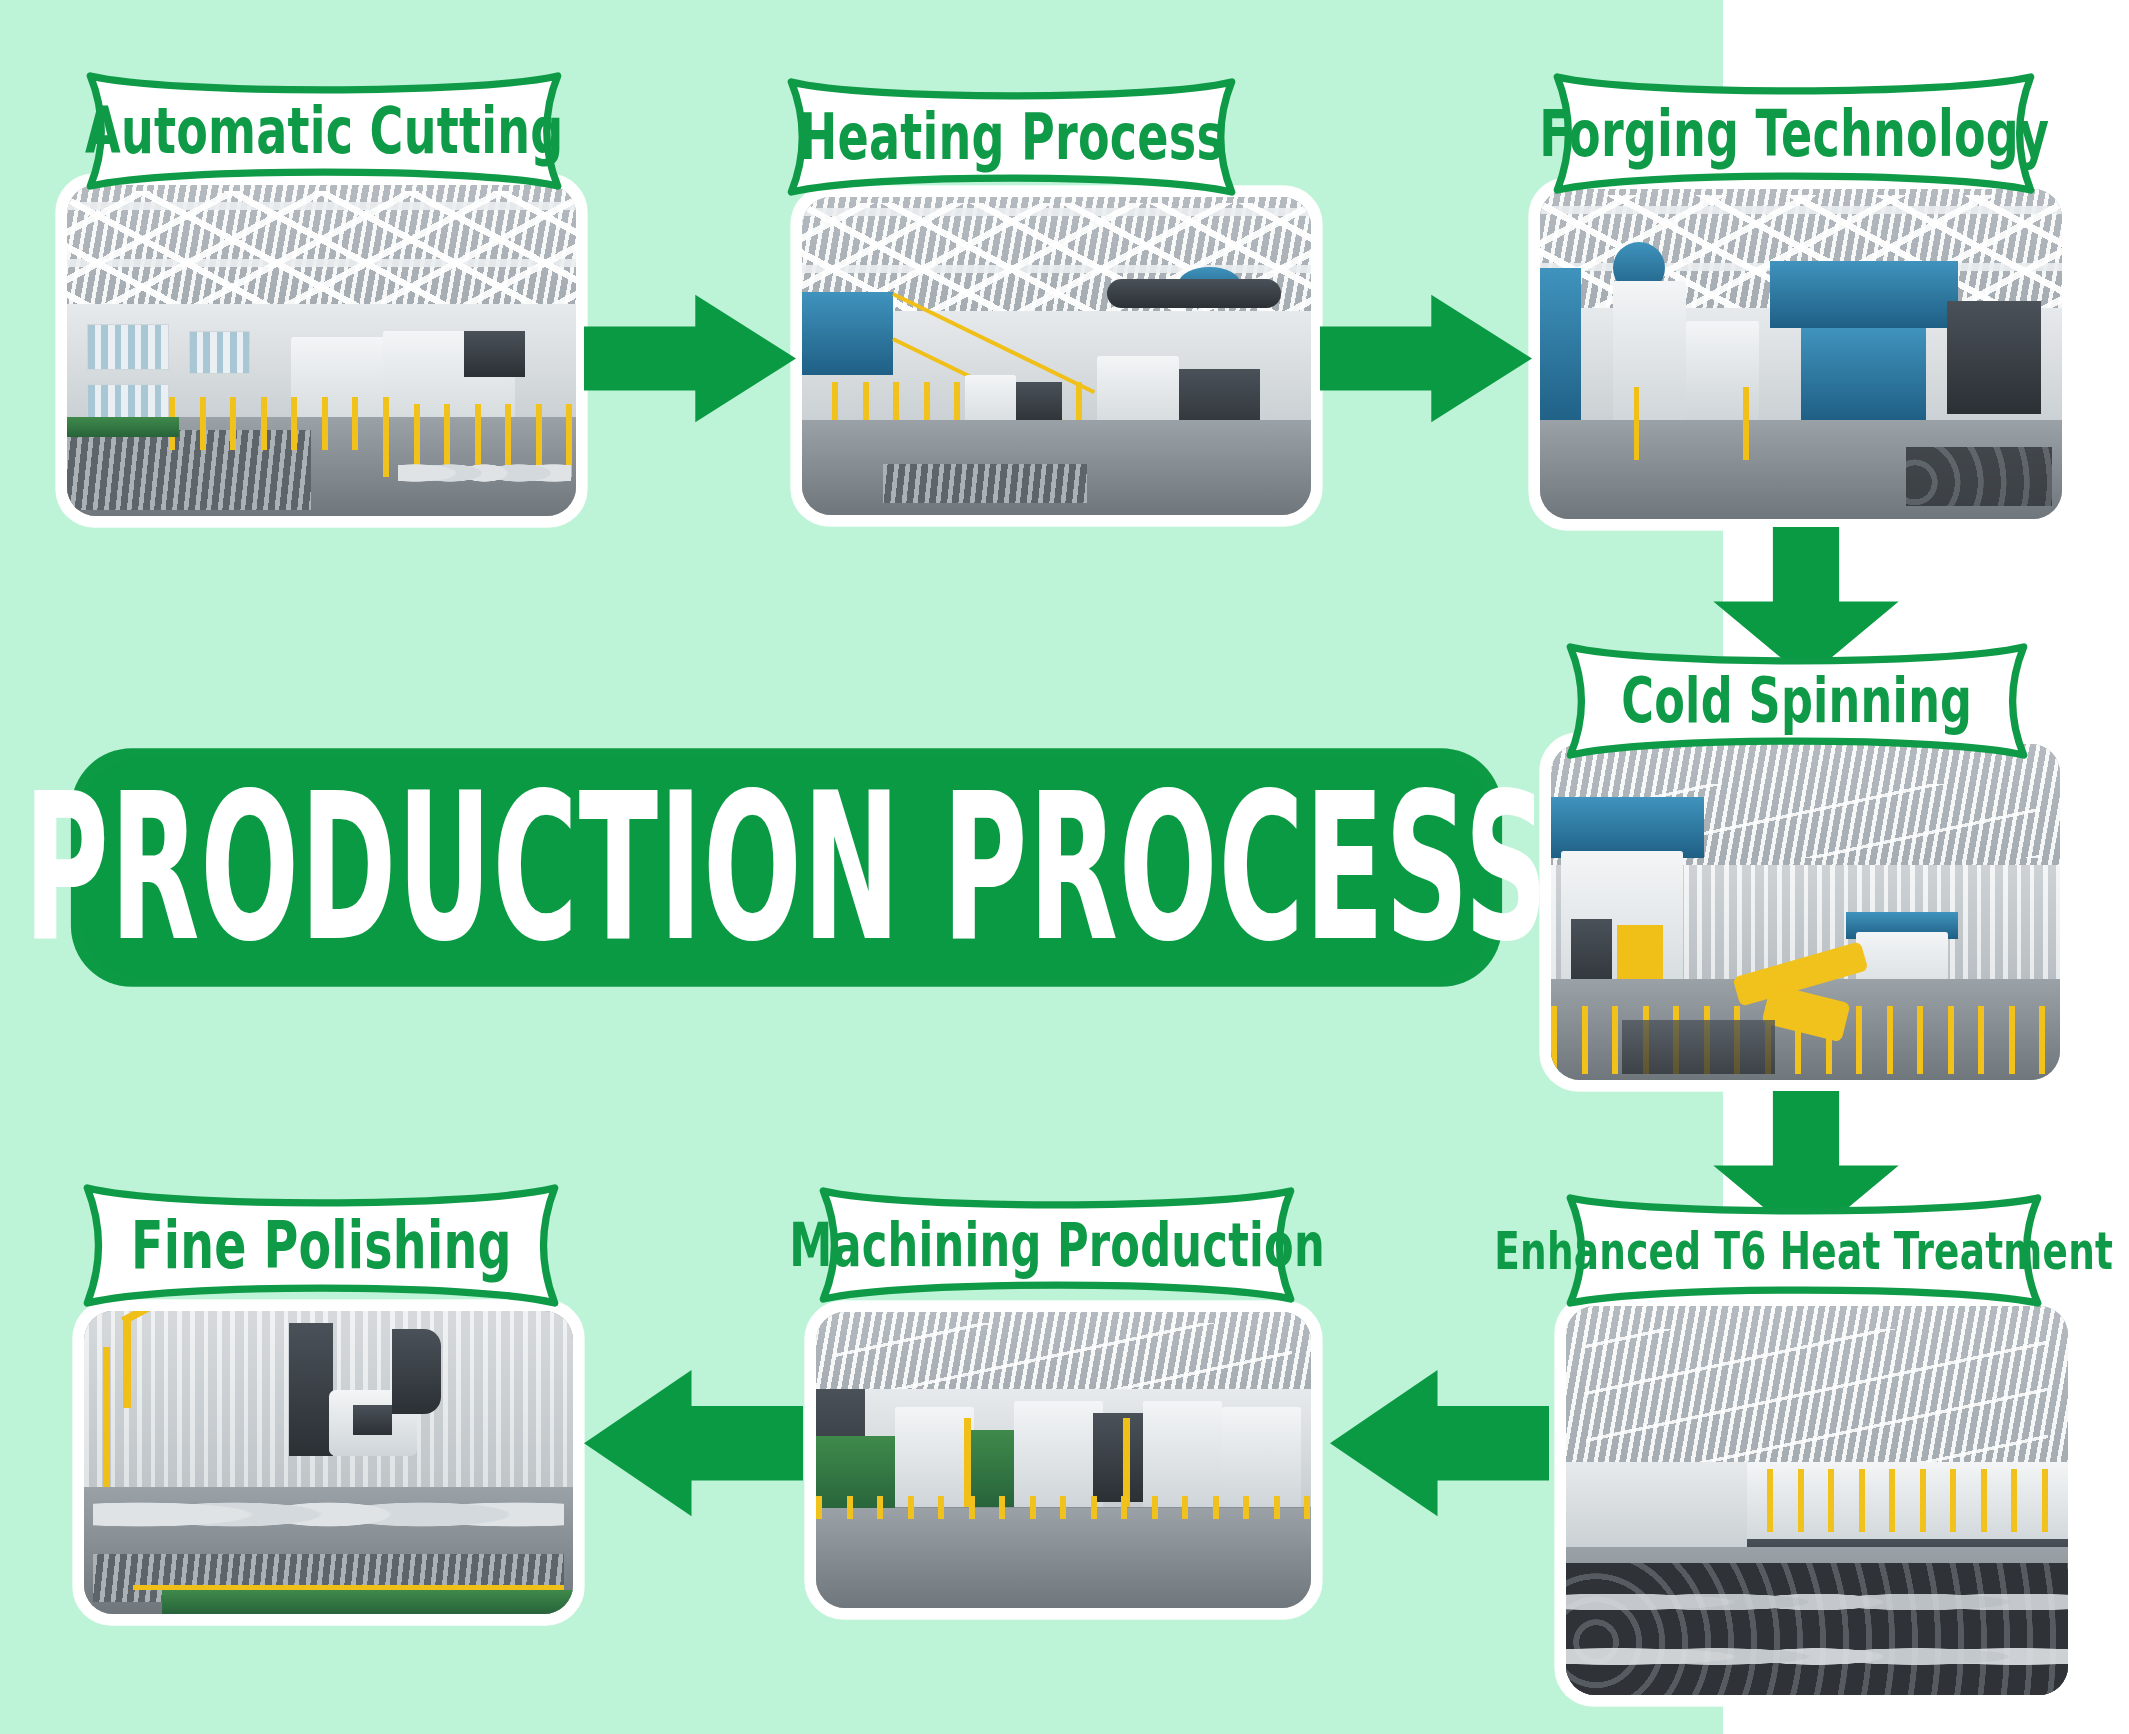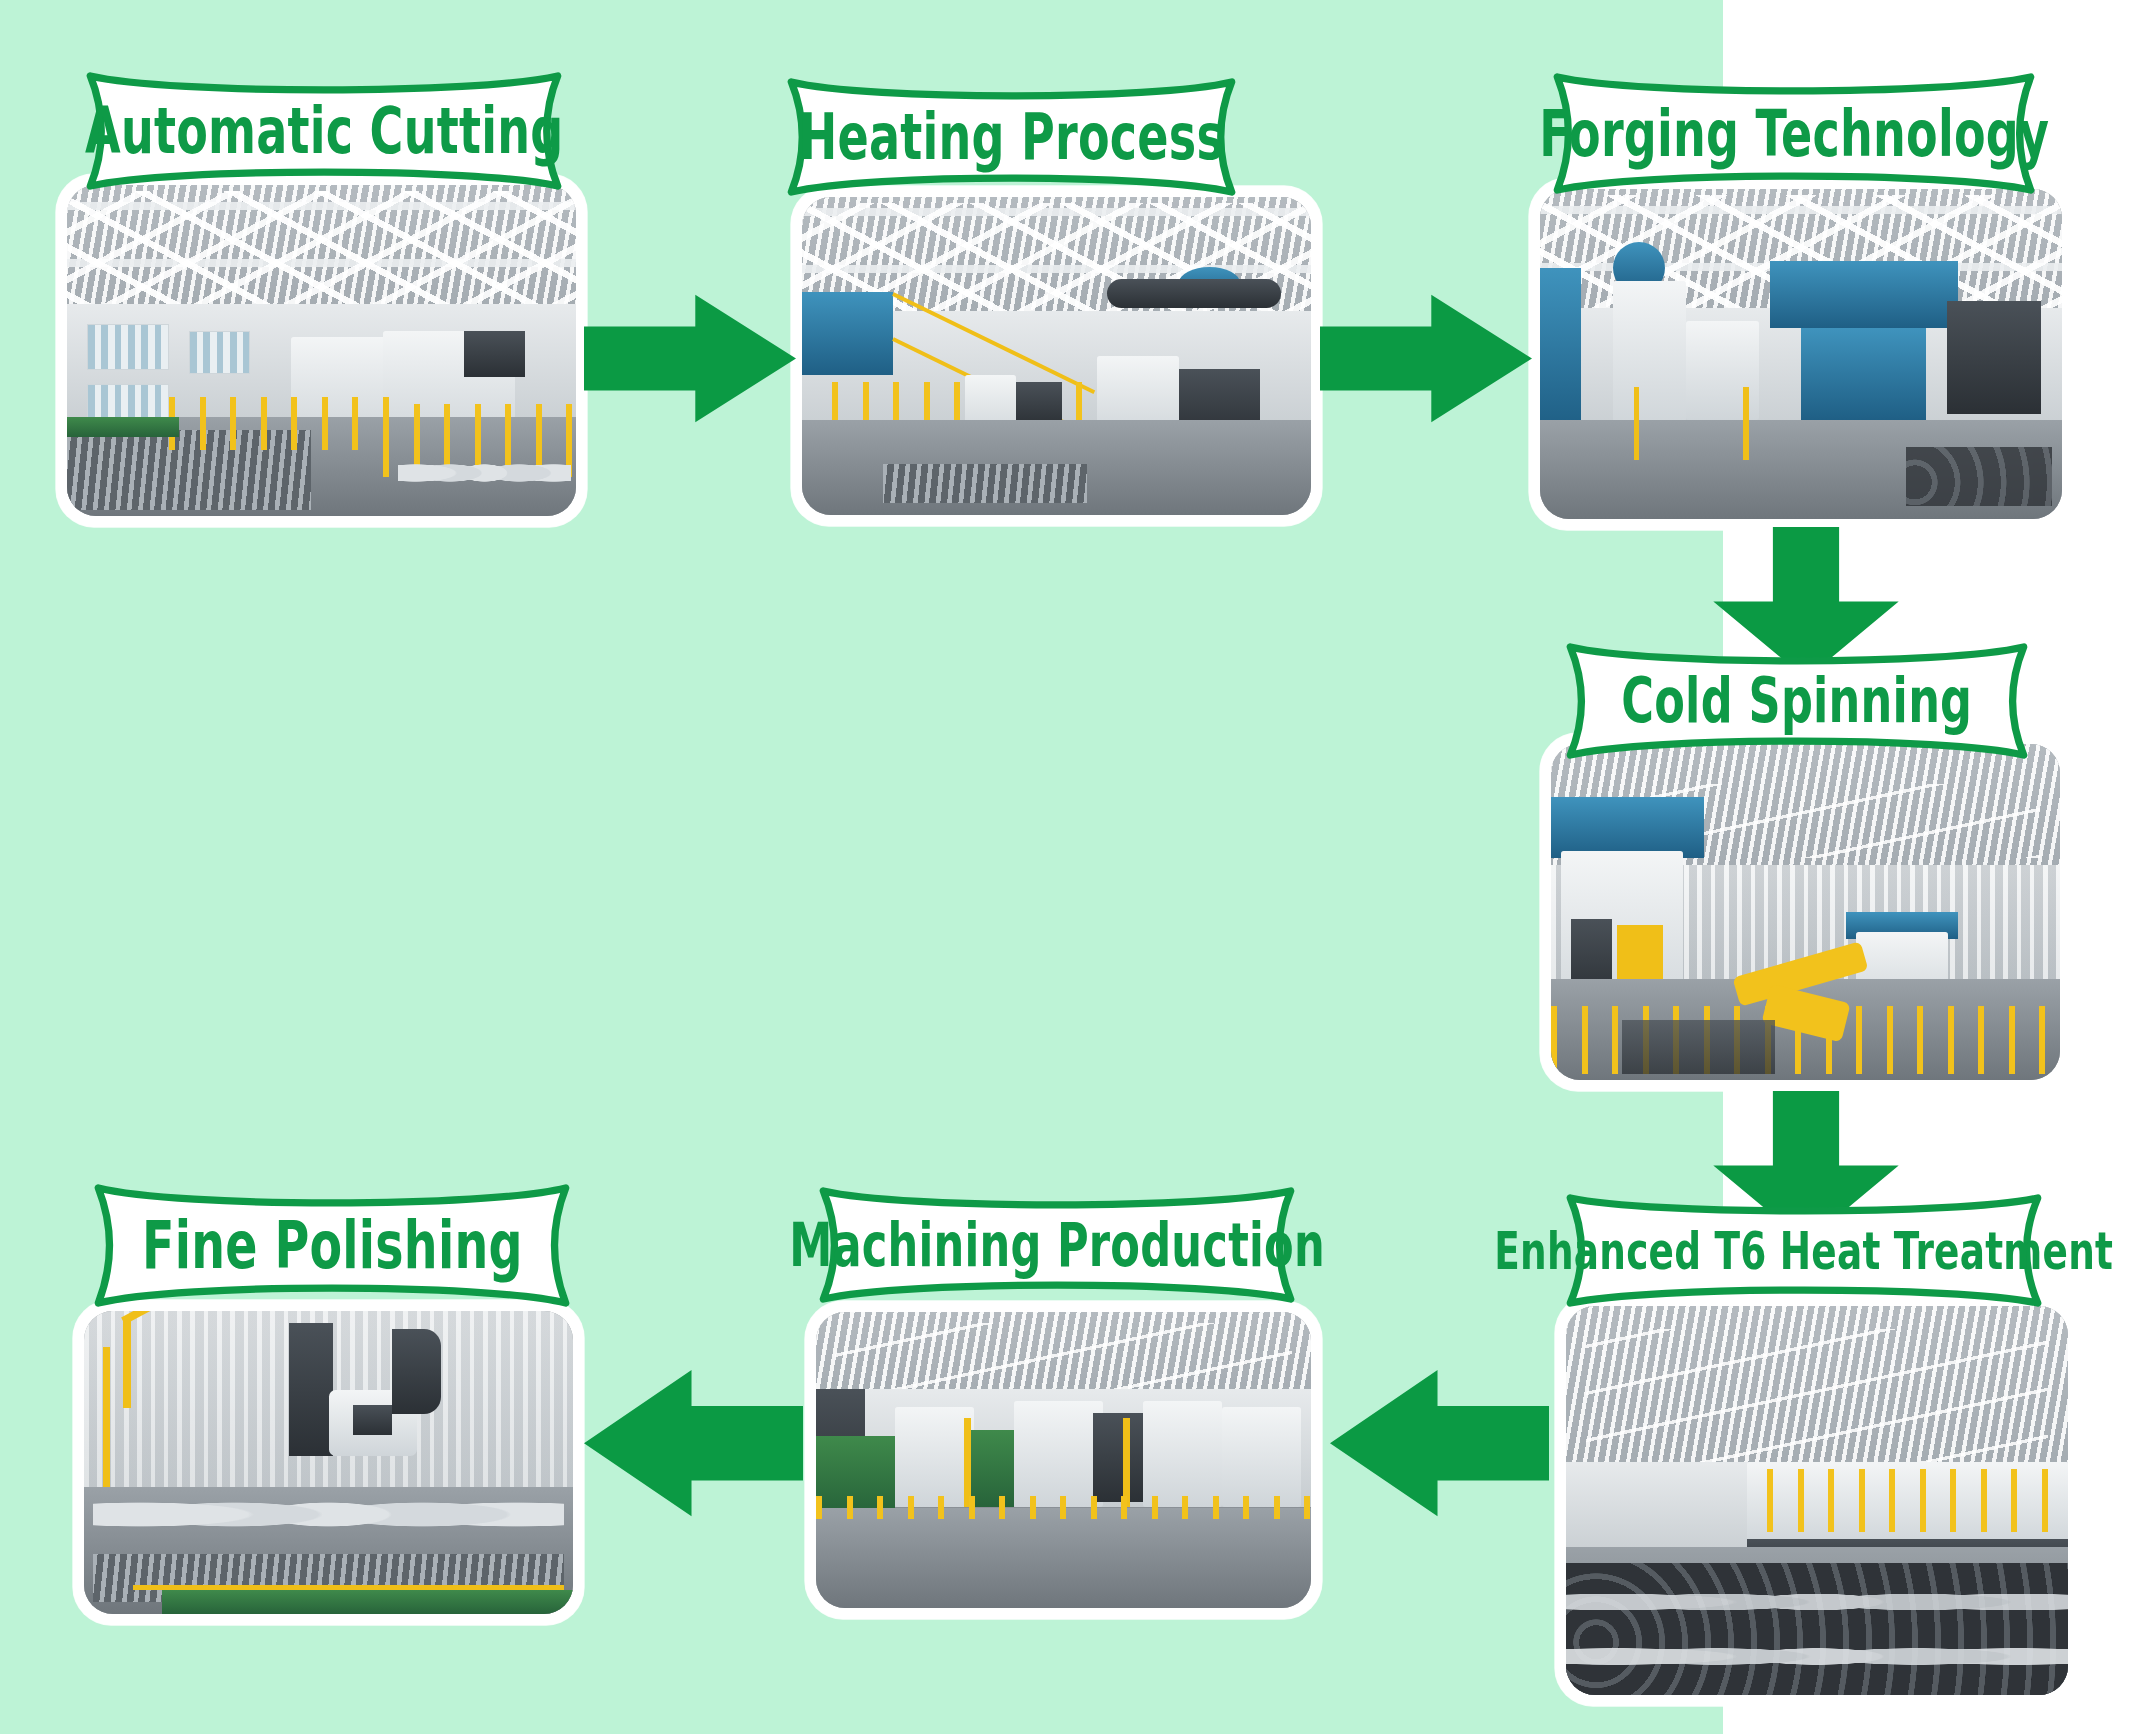--- a/index.html
+++ b/index.html
@@ -370,22 +370,34 @@
     <span class="bn-text" style="font-size:52px;">Enhanced T6 Heat Treatment</span>
   </div>
 
   <div class="banner" style="left:818px; top:1187px; width:478px; height:116px;justify-content:center;">
     <svg viewBox="0 0 720 175" preserveAspectRatio="none">
       <path d="M8,6 C130,34 590,34 712,6 C690,60 690,116 712,169 C590,141 130,141 8,169 C30,116 30,60 8,6 Z" fill="#FFFFFF" stroke="#0E9A47" stroke-width="11" stroke-linejoin="round"></path>
     </svg>
     <span class="bn-text" style="font-size:60px;">Machining Production</span>
   </div>
 
-  <div class="banner" style="left:93px; top:1184px; width:478px; height:123px;">
+  <div class="banner" style="left:82px; top:1184px; width:478px; height:123px;">
     <svg viewBox="0 0 720 185" preserveAspectRatio="none">
       <path d="M8,6 C130,36 590,36 712,6 C690,62 690,122 712,179 C590,149 130,149 8,179 C30,122 30,62 8,6 Z" fill="#FFFFFF" stroke="#0E9A47" stroke-width="11" stroke-linejoin="round"></path>
     </svg>
     <span class="bn-text" style="font-size:66px;">Fine Polishing</span>
   </div>
 
+  <div id="title-plaque">
+    <svg viewBox="0 0 2190 385" preserveAspectRatio="none">
+      <defs>
+        <filter id="scallop" x="-6%" y="-18%" width="112%" height="136%">
+          <feMorphology operator="dilate" radius="14"></feMorphology>
+        </filter>
+      </defs>
+      <rect x="30" y="26" width="2130" height="333" rx="92" ry="92" fill="#0B9A44" filter="url(#scallop)"></rect>
+      <rect x="30" y="26" width="2130" height="333" rx="92" ry="92" fill="#0B9A44"></rect>
+    </svg>
+    <span class="tp-text">PRODUCTION PROCESS</span>
+  </div>
 
 </div>
 
 
 </body></html>

